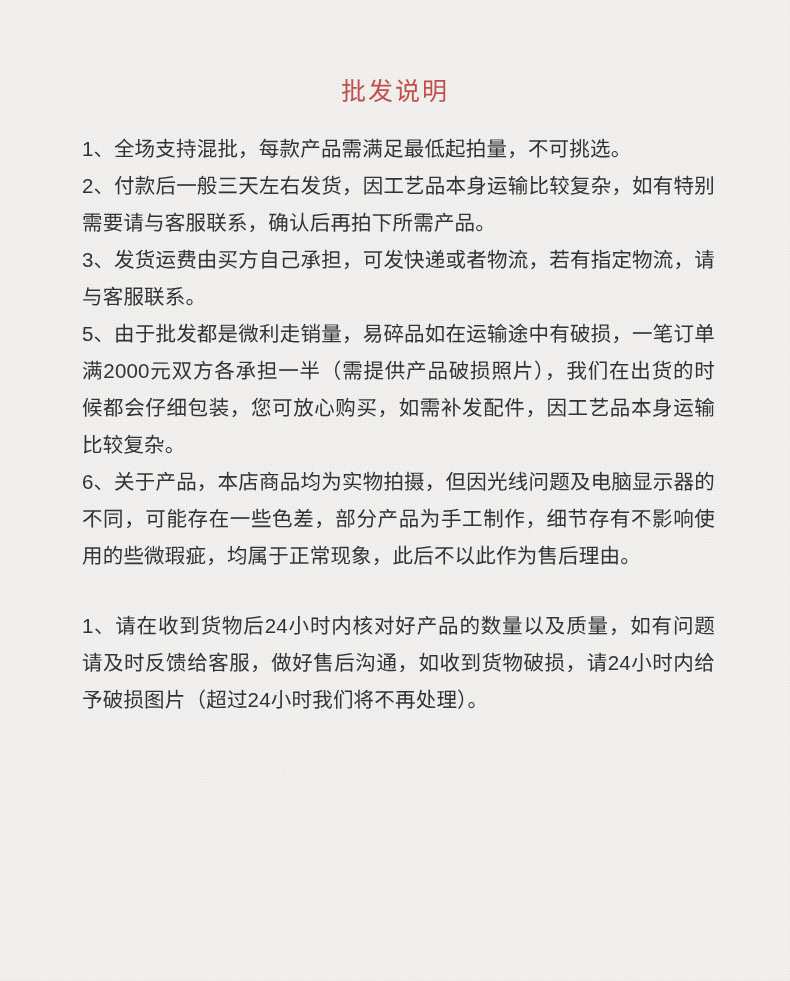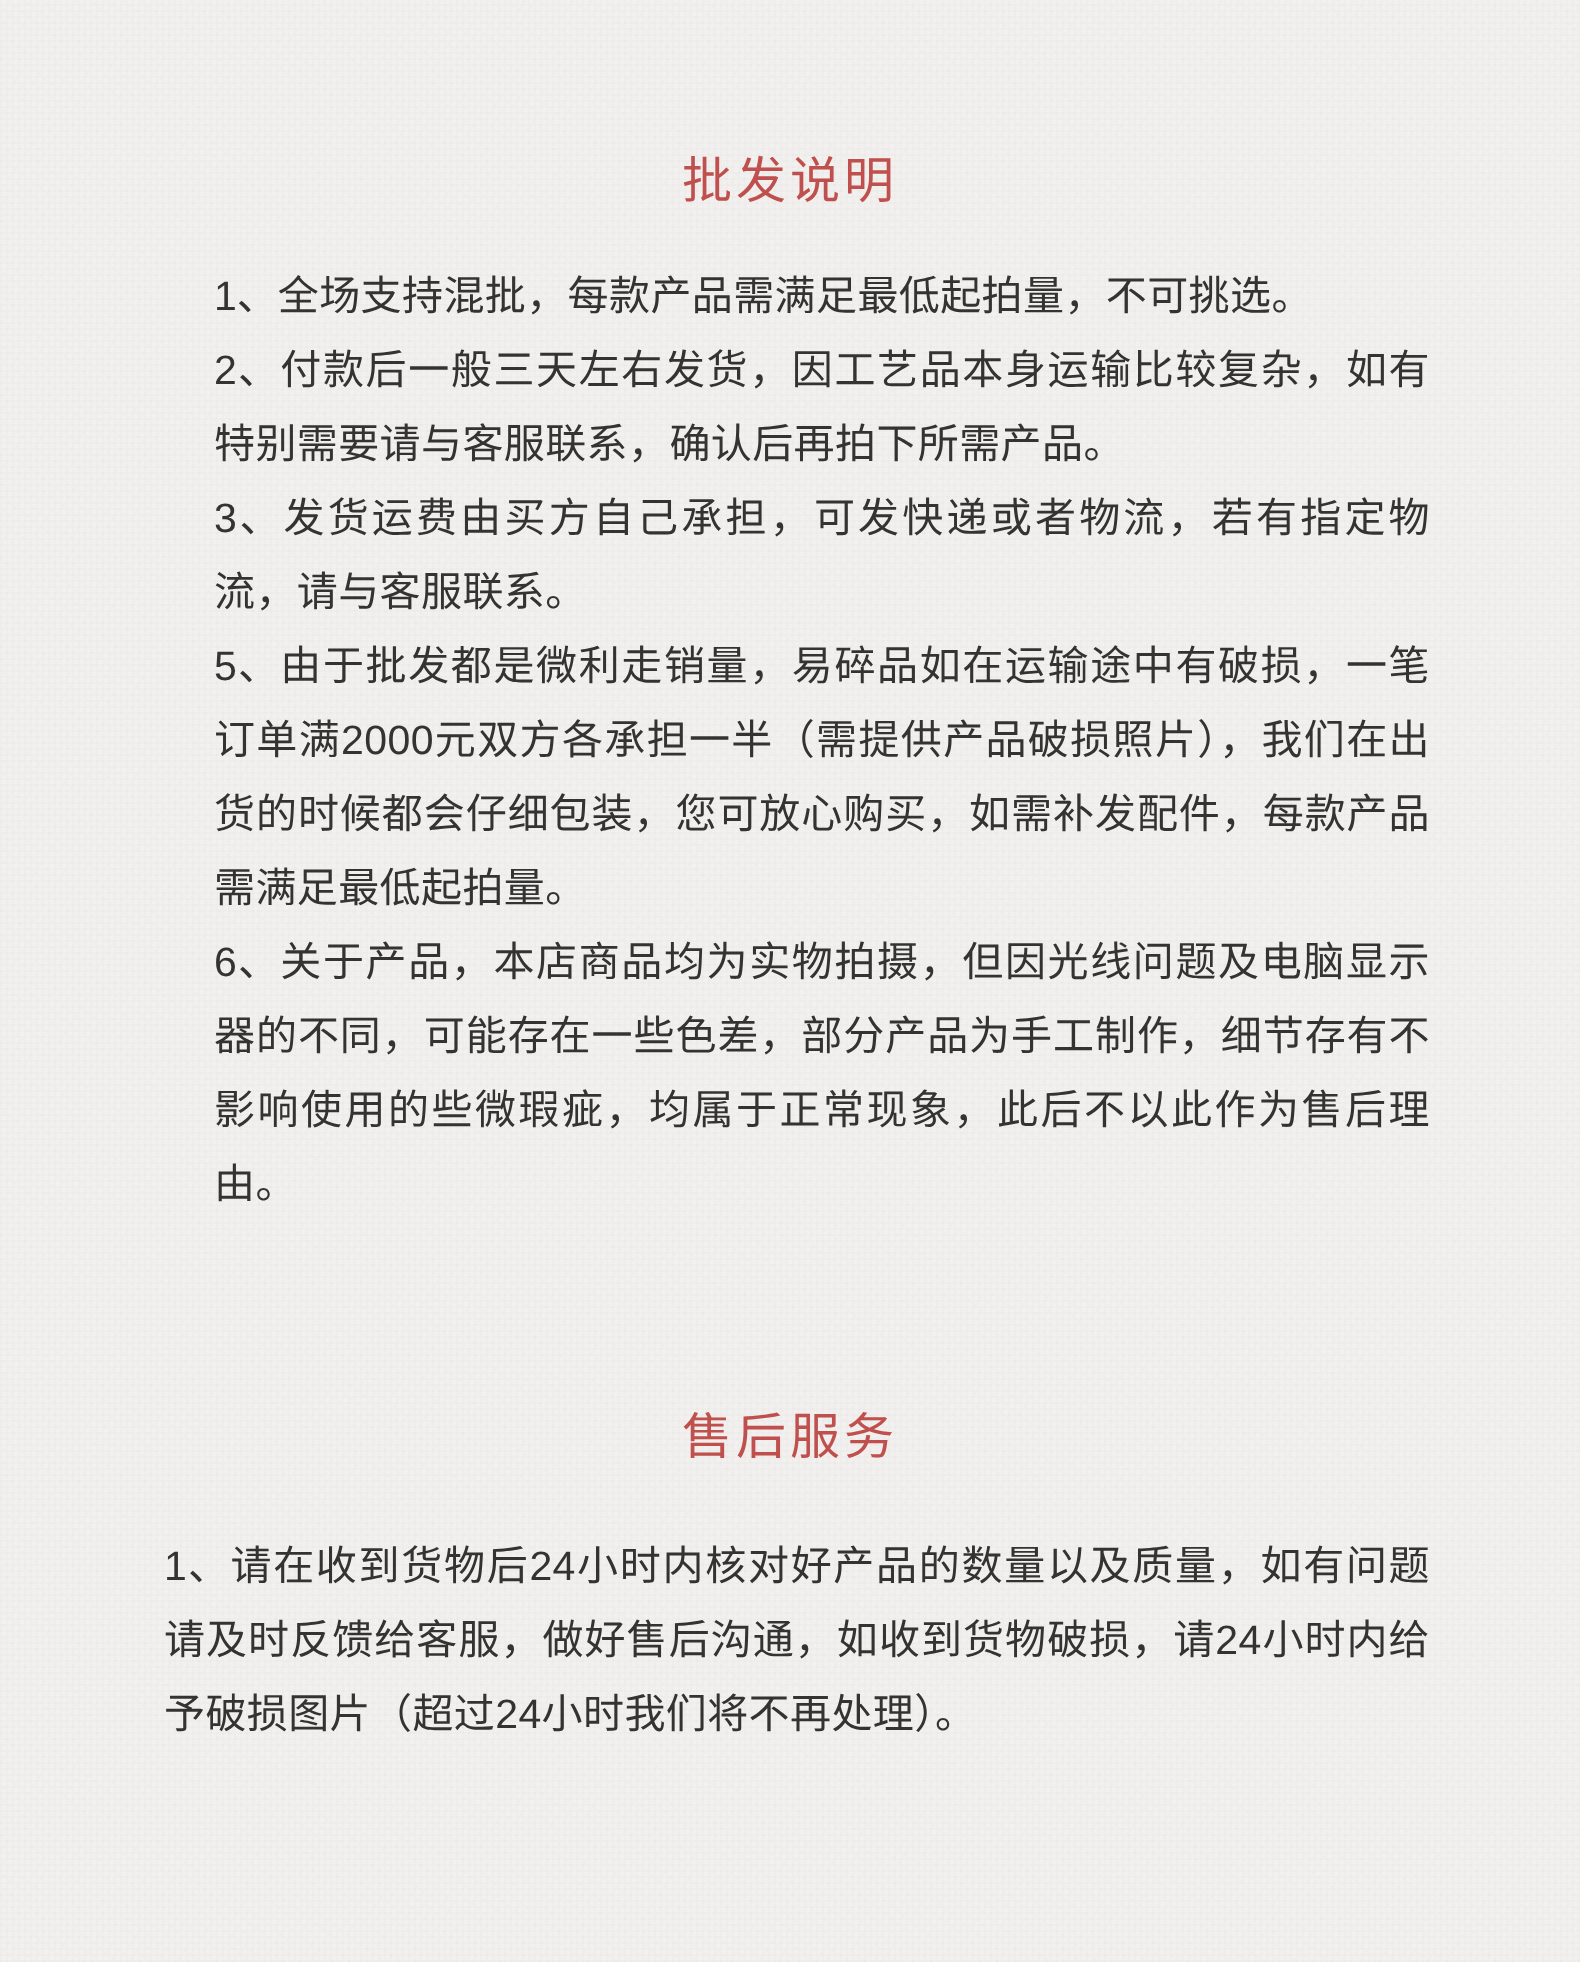--- a/index.html
+++ b/index.html
@@ -45,21 +45,21 @@
     line-height: 1;
   }
   #wholesale-heading { padding-top: 58px; }
   #aftersale-heading { padding-top: 75px; }
 
   .note-list {
     margin: 0;
     padding: 0;
     list-style: none;
   }
-  #wholesale-list { margin-top: 26px; padding-left: 25px; }
+  #wholesale-list { margin-top: 26px; }
   #aftersale-list { margin-top: 33px; }
 
   .note-item {
     font-size: 20.5px;
     line-height: 37px;
     color: #333333;
     padding: 0 75px 0 82px;
     text-align: justify;
     text-justify: inter-ideograph;
     letter-spacing: 0.2px;
@@ -79,28 +79,27 @@
     <h2 id="wholesale-heading" class="section-heading">批发说明</h2>
 
     <ul id="wholesale-list" class="note-list">
       <li class="note-item"><span class="idx">1、</span><span>全场支持混批，每款产品需满足最低起拍量，不可挑选。</span></li>
 
       <li class="note-item"><span class="idx">2、</span><span>付款后一般三天左右发货，因工艺品本身运输比较复杂，如有特别需要请与客服联系，确认后再拍下所需产品。</span></li>
 
       <li class="note-item"><span class="idx">3、</span><span>发货运费由买方自己承担，可发快递或者物流，若有指定物流，请与客服联系。</span></li>
 
 
-      <li class="note-item"><span class="idx">5、</span><span>由于批发都是微利走销量，易碎品如在运输途中有破损，一笔订单满2000元双方各承担一半（需提供产品破损照片），我们在出货的时候都会仔细包装，您可放心购买，如需补发配件，每款产品需满足最低起拍量。</span></li>
+      <li class="note-item"><span class="idx">5、</span><span>由于批发都是微利走销量，易碎品如在运输途中有破损，一笔订单满2000元双方各承担一半（需提供产品破损照片），我们在出货的时候都会仔细包装，您可放心购买，如需补发配件，因工艺品本身运输比较复杂。</span></li>
 
       <li class="note-item"><span class="idx">6、</span><span>关于产品，本店商品均为实物拍摄，但因光线问题及电脑显示器的不同，可能存在一些色差，部分产品为手工制作，细节存有不影响使用的些微瑕疵，均属于正常现象，此后不以此作为售后理由。</span></li>
     </ul>
   </section>
 
   <section>
-    <h2 id="aftersale-heading" class="section-heading">售后服务</h2>
 
     <ul id="aftersale-list" class="note-list">
       <li class="note-item"><span class="idx">1、</span><span>请在收到货物后24小时内核对好产品的数量以及质量，如有问题请及时反馈给客服，做好售后沟通，如收到货物破损，请24小时内给予破损图片（超过24小时我们将不再处理）。</span></li>
 
     </ul>
   </section>
 
 </div>
 
 </body></html>

